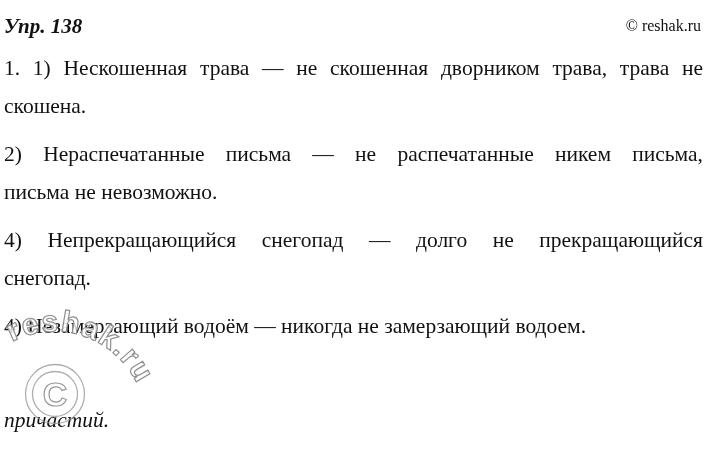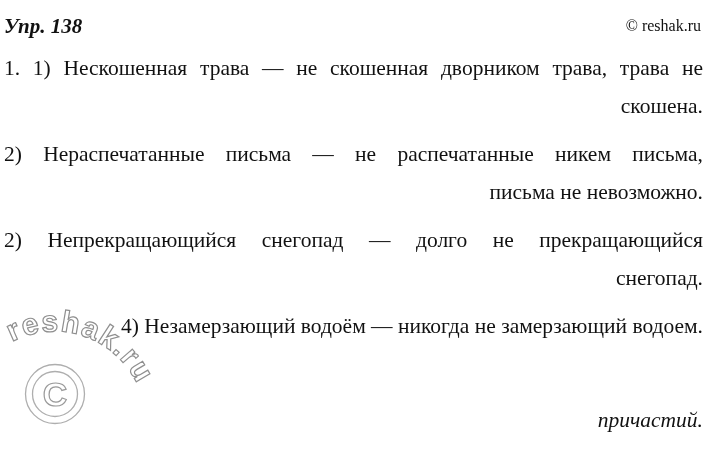--- a/index.html
+++ b/index.html
@@ -36,21 +36,21 @@
     padding-right: 2px;
   }
   .para {
     font-size: 21.5px;
     line-height: 38px;
     margin: 0 0 10px 0;
   }
   .para.first { margin-top: 10px; }
   .para.gap-large { margin-bottom: 56px; }
   .para.italic { font-style: italic; }
-  .line { text-align: right; }
+  .line { text-align: left; }
   .line.jl {
     text-align: justify;
     text-align-last: justify;
   }
   .watermark {
     position: absolute;
     left: 0; top: 0;
     width: 707px; height: 460px;
     z-index: 2;
     pointer-events: none;
@@ -89,21 +89,21 @@
     <div class="line jl">1. 1) Нескошенная трава — не скошенная дворником трава, трава не</div>
     <div class="line">скошена.</div>
   </div>
 
   <div class="para">
     <div class="line jl">2) Нераспечатанные письма — не распечатанные никем письма,</div>
     <div class="line">письма не невозможно.</div>
   </div>
 
   <div class="para">
-    <div class="line jl">2) Непрекращающийся снегопад — долго не прекращающийся</div>
+    <div class="line jl">4) Непрекращающийся снегопад — долго не прекращающийся</div>
     <div class="line">снегопад.</div>
   </div>
 
   <div class="para gap-large">
     <div class="line">4) Незамерзающий водоём — никогда не замерзающий водоем.</div>
   </div>
 
   <div class="para italic">
     <div class="line">причастий.</div>
   </div>

